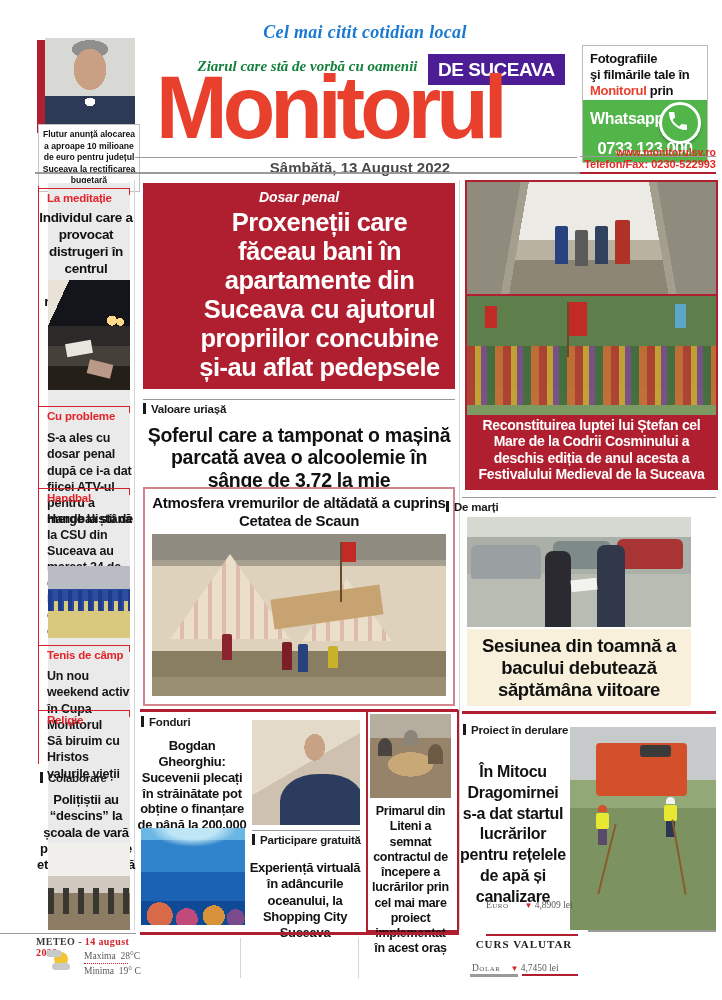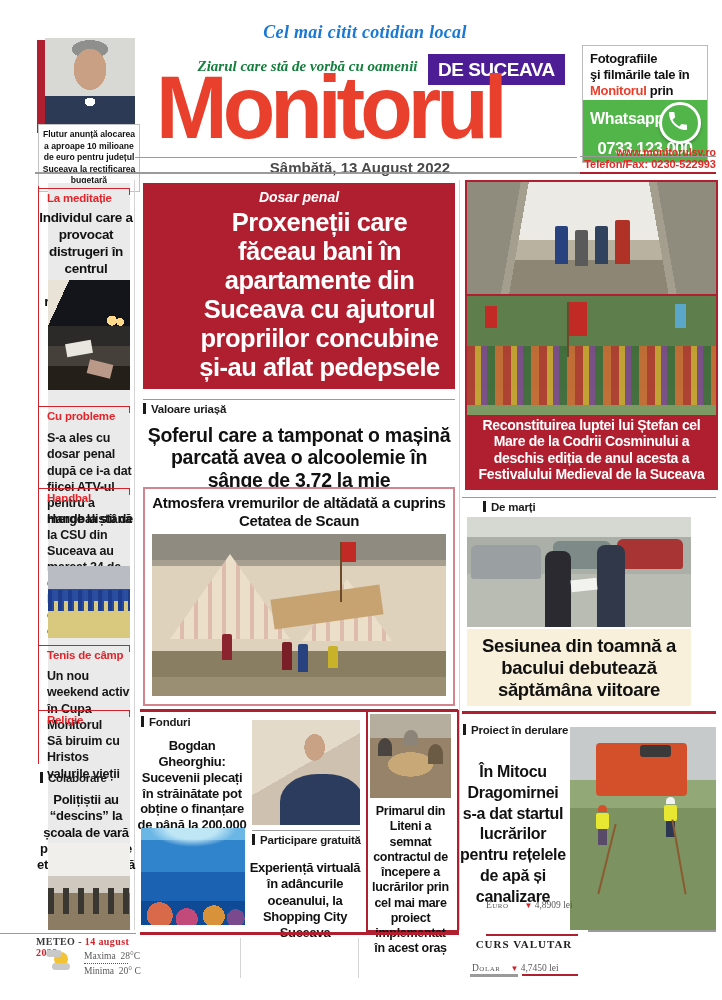--- a/index.html
+++ b/index.html
@@ -223,21 +223,21 @@
   <div>
     <div class="sun" style="left:54px; top:952px;"></div>
     <div class="cloud" style="left:46px; top:950px; width:16px; height:7px;"></div>
     <div class="cloud" style="left:52px; top:963px; width:18px; height:7px;"></div>
   </div>
   <div class="meteo-row abs" style="left:84px; top:951px;">
     <span>Maxima</span>&nbsp;&nbsp;<span>28°C</span>
   </div>
   <div class="dotline" style="left:84px; top:963px; width:44px;"></div>
   <div class="meteo-row abs" style="left:84px; top:966px;">
-    <span>Minima</span>&nbsp;&nbsp;<span>20° C</span>
+    <span>Minima</span>&nbsp;&nbsp;<span>19° C</span>
   </div>
 
   <div class="lead-box" style="left:143px; top:183px; width:312px; height:206px;">
     <div class="lead-kicker">Dosar penal</div>
     <div class="lead-head">Proxeneții care făceau bani în apartamente din Suceava cu ajutorul propriilor concubine și-au aflat pedepsele</div>
   </div>
 
   <div class="hl" style="left:143px; top:399px; width:312px;"></div>
   <div class="klabel" style="left:143px; top:403px;">
       <span>Valoare uriașă</span>
@@ -295,21 +295,21 @@
       <div class="crowd"></div>
       <div class="pole" style="left:100px; top:6px; height:55px;"></div>
       <div class="flag" style="left:102px; top:6px; width:18px; height:34px;"></div>
       <div class="flag" style="left:18px; top:10px; width:12px; height:22px;"></div>
       <div class="flag" style="left:208px; top:8px; width:11px; height:24px; background:#5aa7c9;"></div>
     </div>
     <div class="fest-cap">Reconstituirea luptei lui Ștefan cel Mare de la Codrii Cosminului a deschis ediția de anul acesta a Festivalului Medieval de la Suceava</div>
   </div>
 
   <div class="hl" style="left:462px; top:497px; width:254px;"></div>
-  <div class="klabel" style="left:483px; top:501px;">
+  <div class="klabel" style="left:446px; top:501px;">
       <span>De marți</span>
     </div>
   <div class="photo ph-parking" style="left:467px; top:517px; width:224px; height:110px;">
     <div class="car" style="left:4px; top:28px; width:70px; height:34px; background:#9aa0a2;"></div>
     <div class="car" style="left:150px; top:22px; width:66px; height:30px; background:#a83434;"></div>
     <div class="car" style="left:86px; top:24px; width:58px; height:28px; background:#7e8a88;"></div>
     <div class="fig" style="left:78px; top:34px; width:26px; height:76px; background:#2a2a30; border-radius:8px 8px 0 0;"></div>
     <div class="fig" style="left:130px; top:28px; width:28px; height:82px; background:#30384a; border-radius:8px 8px 0 0;"></div>
     <div class="paper" style="left:104px; top:62px; width:26px; height:12px; background:#f2f2ee; transform:rotate(-6deg);"></div>
   </div>

